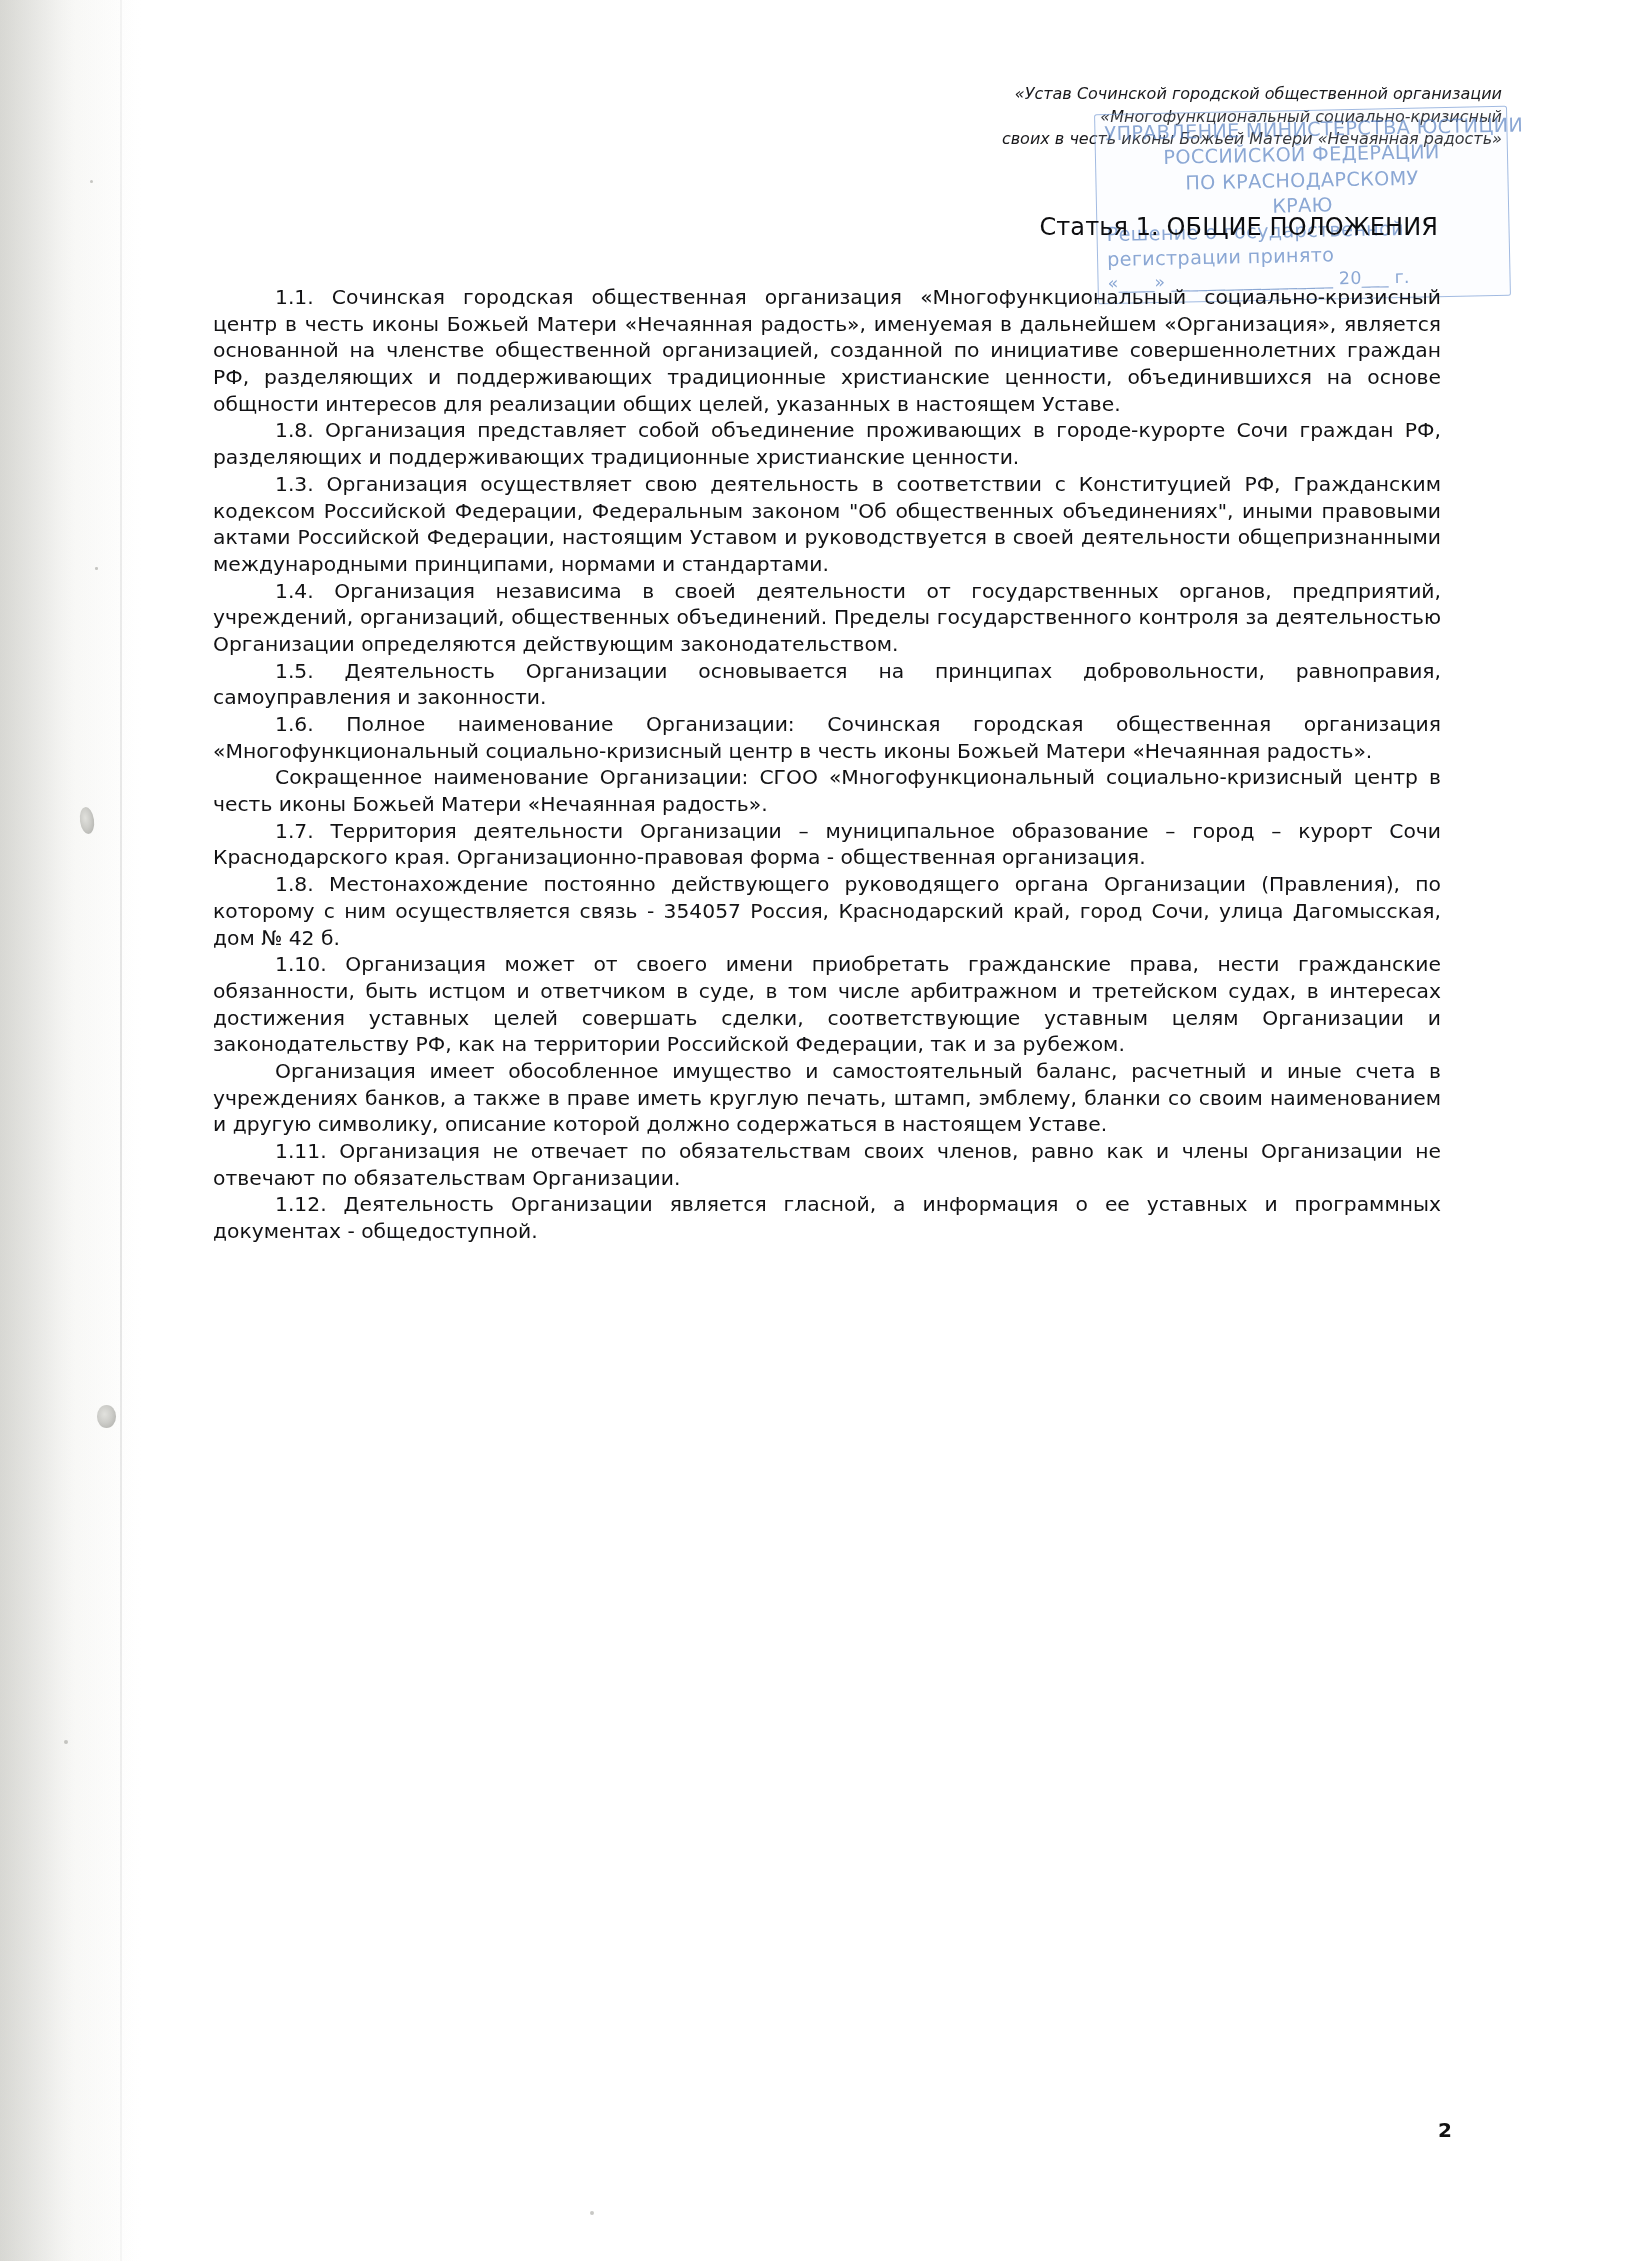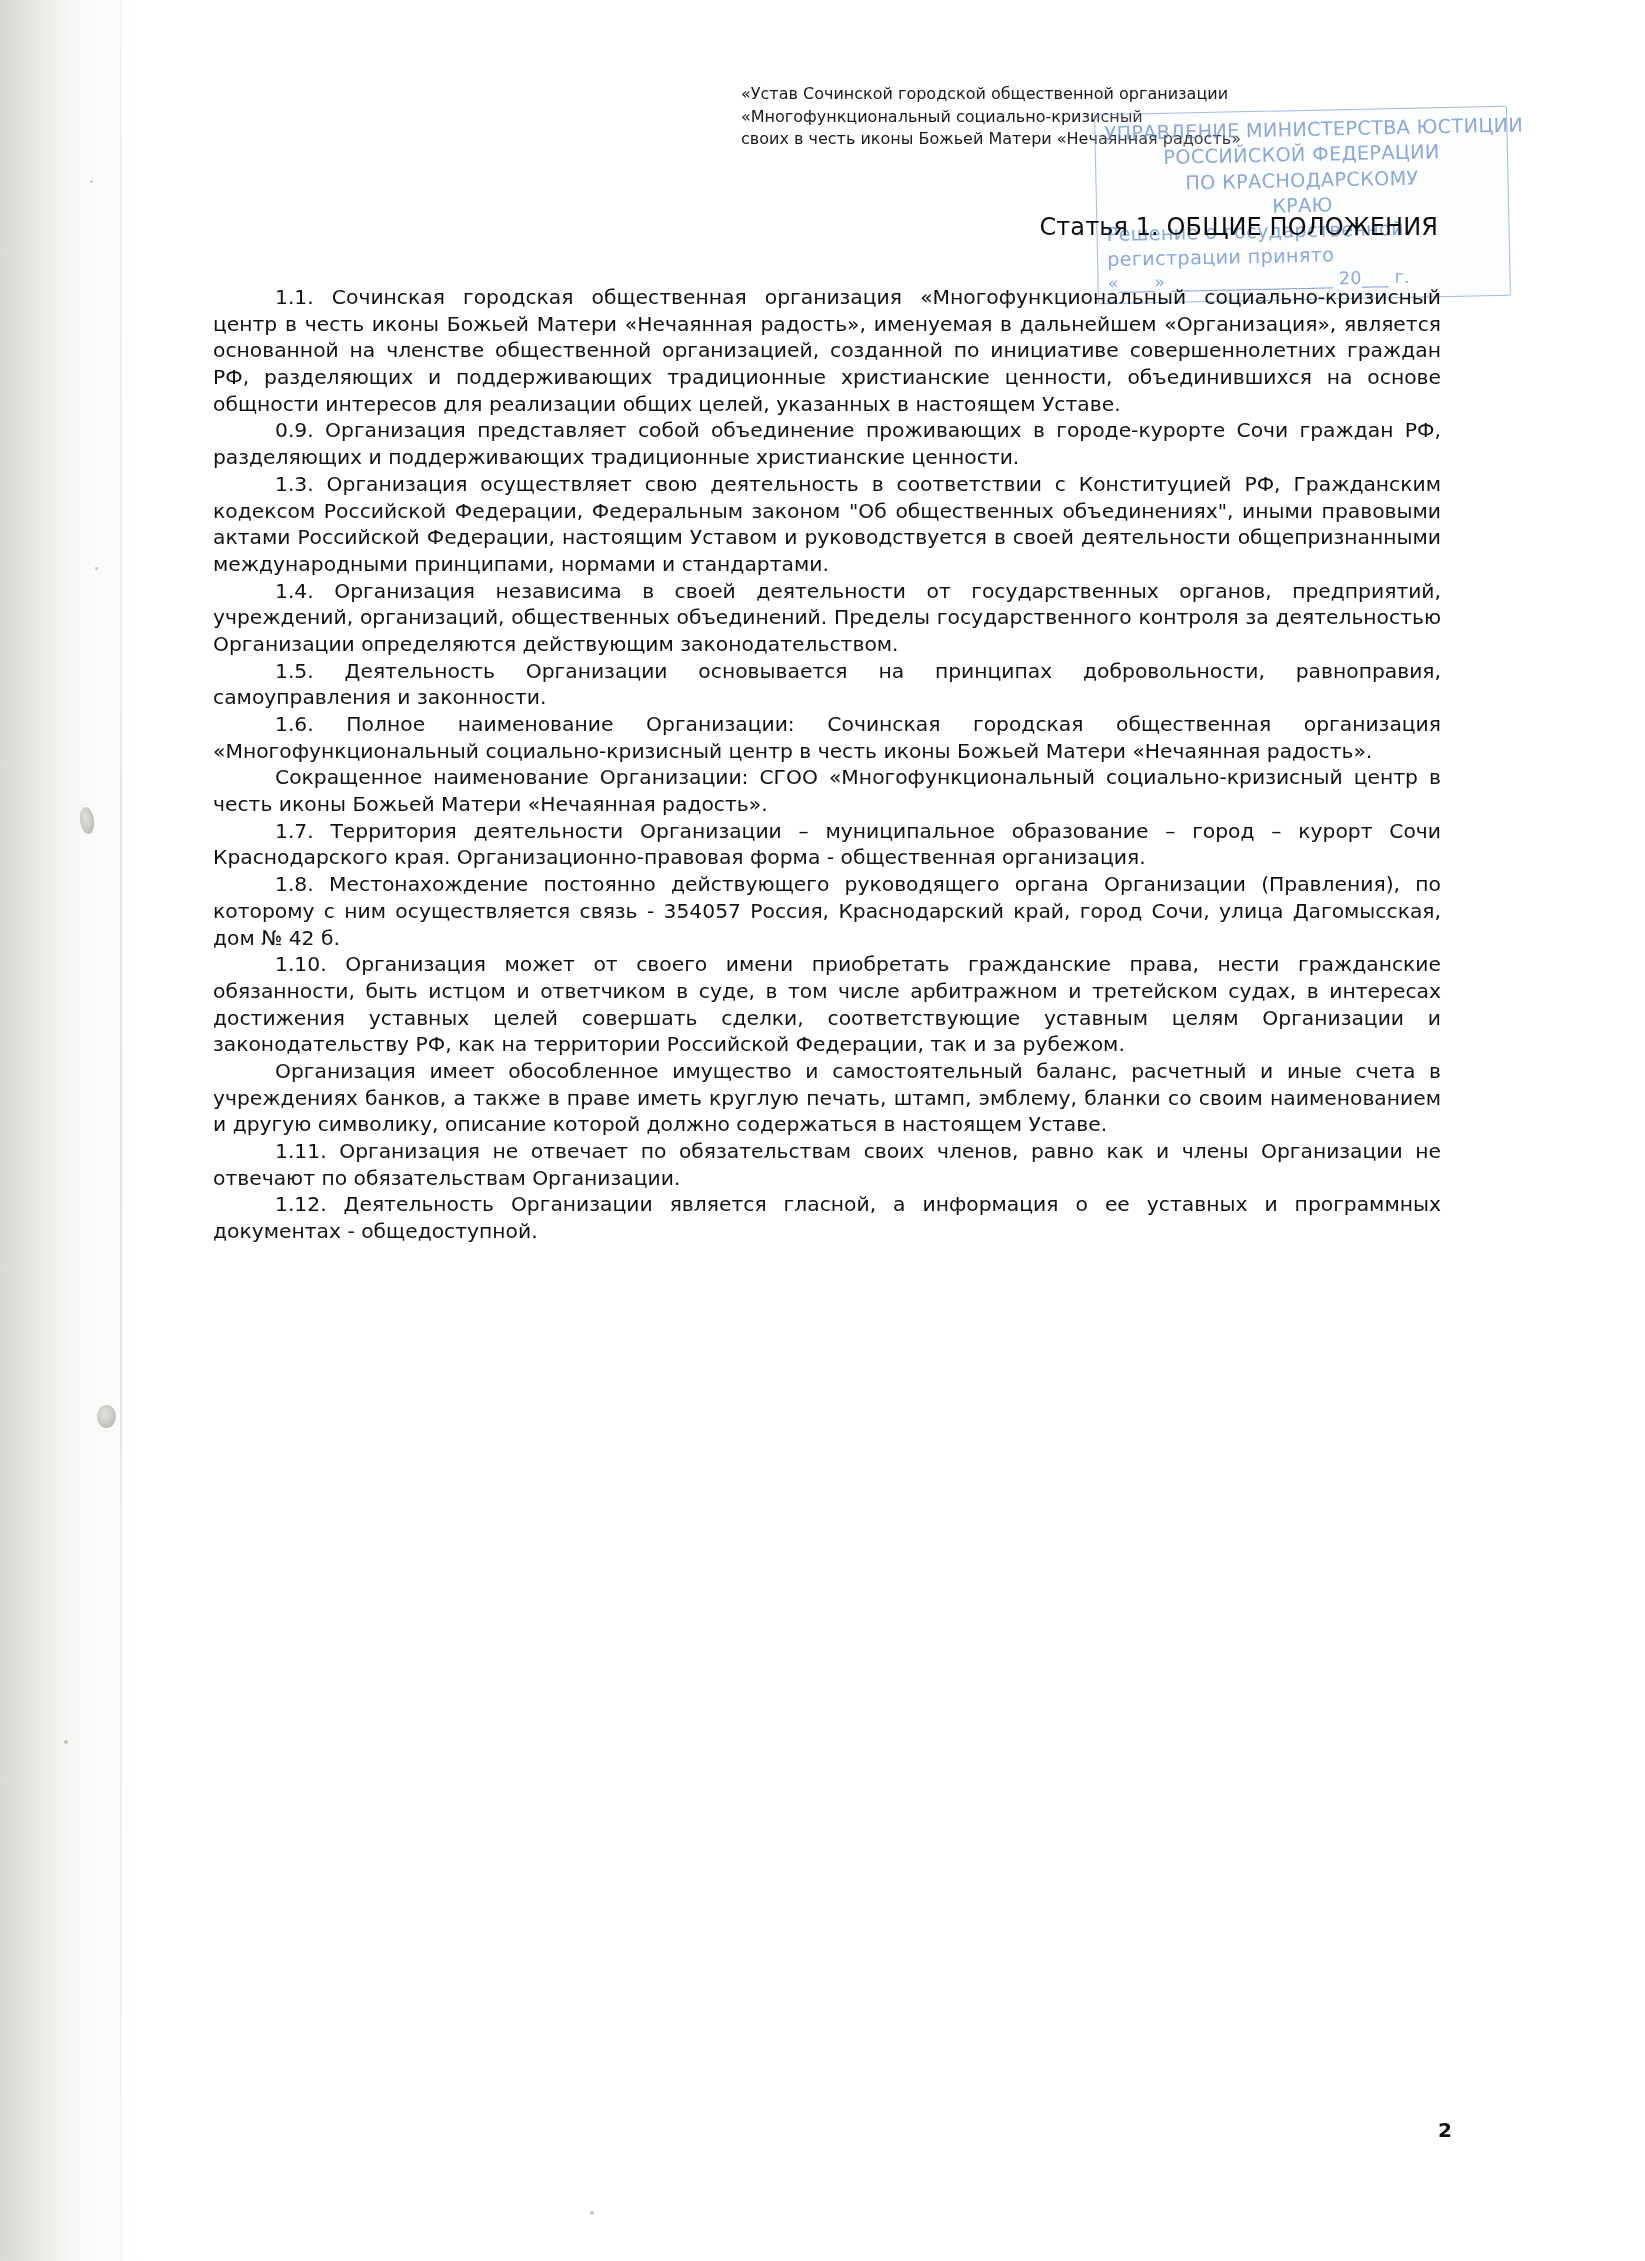--- a/index.html
+++ b/index.html
@@ -50,21 +50,22 @@
   .sp2 { left: 95px; top: 567px; width: 2.6px; height: 2.6px; }
   .sp3 { left: 64px; top: 1740px; width: 3.9px; height: 3.9px; }
   .sp4 { left: 590px; top: 2211px; width: 3.9px; height: 3.9px; }
 
   
   .doc-header {
     position: absolute;
     left: 741px;
     top: 83px;
     width: 761px;
-    text-align: left;
+    text-align: right;
+    font-style: italic;
     font-size: 16px;
     line-height: 1.42;
     color: #19191c;
     font-family: "DejaVu Sans", sans-serif;
   }
   .doc-header div { white-space: nowrap; }
 
   
   .stamp {
     position: absolute;
@@ -159,21 +160,21 @@
       <div class="s-line">Решение о государственной</div>
       <div class="s-line">регистрации принято</div>
       <div class="s-line s-small">«____» __________________ 20___ г.</div>
     </div>
   </div>
 
   <div class="article-title">Статья 1. ОБЩИЕ ПОЛОЖЕНИЯ</div>
 
   <div class="body-text">
     <p>1.1. Сочинская городская общественная организация «Многофункциональный социально-кризисный центр в честь иконы Божьей Матери «Нечаянная радость», именуемая в дальнейшем «Организация», является основанной на членстве общественной организацией, созданной по инициативе совершеннолетних граждан РФ, разделяющих и поддерживающих традиционные христианские ценности, объединившихся на основе общности интересов для реализации общих целей, указанных в настоящем Уставе.</p>
-    <p>0.9. Организация представляет собой объединение проживающих в городе-курорте Сочи граждан РФ, разделяющих и поддерживающих традиционные  христианские ценности.</p>
+    <p>1.8. Организация представляет собой объединение проживающих в городе-курорте Сочи граждан РФ, разделяющих и поддерживающих традиционные  христианские ценности.</p>
     <p>1.3. Организация осуществляет свою деятельность в соответствии с Конституцией РФ, Гражданским кодексом Российской Федерации, Федеральным законом "Об общественных объединениях", иными правовыми актами Российской Федерации, настоящим Уставом и руководствуется в своей деятельности общепризнанными международными принципами, нормами и стандартами.</p>
     <p>1.4. Организация независима в своей деятельности от государственных органов, предприятий, учреждений, организаций, общественных объединений. Пределы государственного контроля за деятельностью Организации определяются действующим законодательством.</p>
     <p>1.5. Деятельность Организации основывается на принципах добровольности, равноправия, самоуправления и законности.</p>
     <p>1.6. Полное наименование Организации: Сочинская городская общественная организация «Многофункциональный социально-кризисный центр в честь иконы Божьей Матери «Нечаянная радость».</p>
     <p>Сокращенное наименование Организации: СГОО «Многофункциональный социально-кризисный центр в честь иконы Божьей Матери «Нечаянная радость».</p>
     <p>1.7. Территория деятельности Организации – муниципальное образование – город – курорт Сочи Краснодарского края. Организационно-правовая форма - общественная организация.</p>
     <p>1.8. Местонахождение постоянно действующего руководящего органа Организации (Правления), по которому с ним осуществляется связь - 354057 Россия, Краснодарский край, город Сочи, улица Дагомысская, дом № 42 б.</p>
     <p>1.10. Организация может от своего имени приобретать гражданские права, нести гражданские обязанности, быть истцом и ответчиком в суде, в том числе арбитражном и третейском судах, в интересах достижения уставных целей совершать сделки, соответствующие уставным целям Организации и законодательству РФ, как на территории Российской Федерации, так и за рубежом.</p>
     <p>Организация имеет обособленное имущество и самостоятельный баланс, расчетный и иные счета в учреждениях банков, а также в праве иметь круглую печать, штамп, эмблему, бланки со своим наименованием и другую символику, описание которой должно содержаться в настоящем Уставе.</p>
     <p>1.11. Организация не отвечает по обязательствам своих членов, равно как и члены Организации не отвечают по обязательствам Организации.</p>

